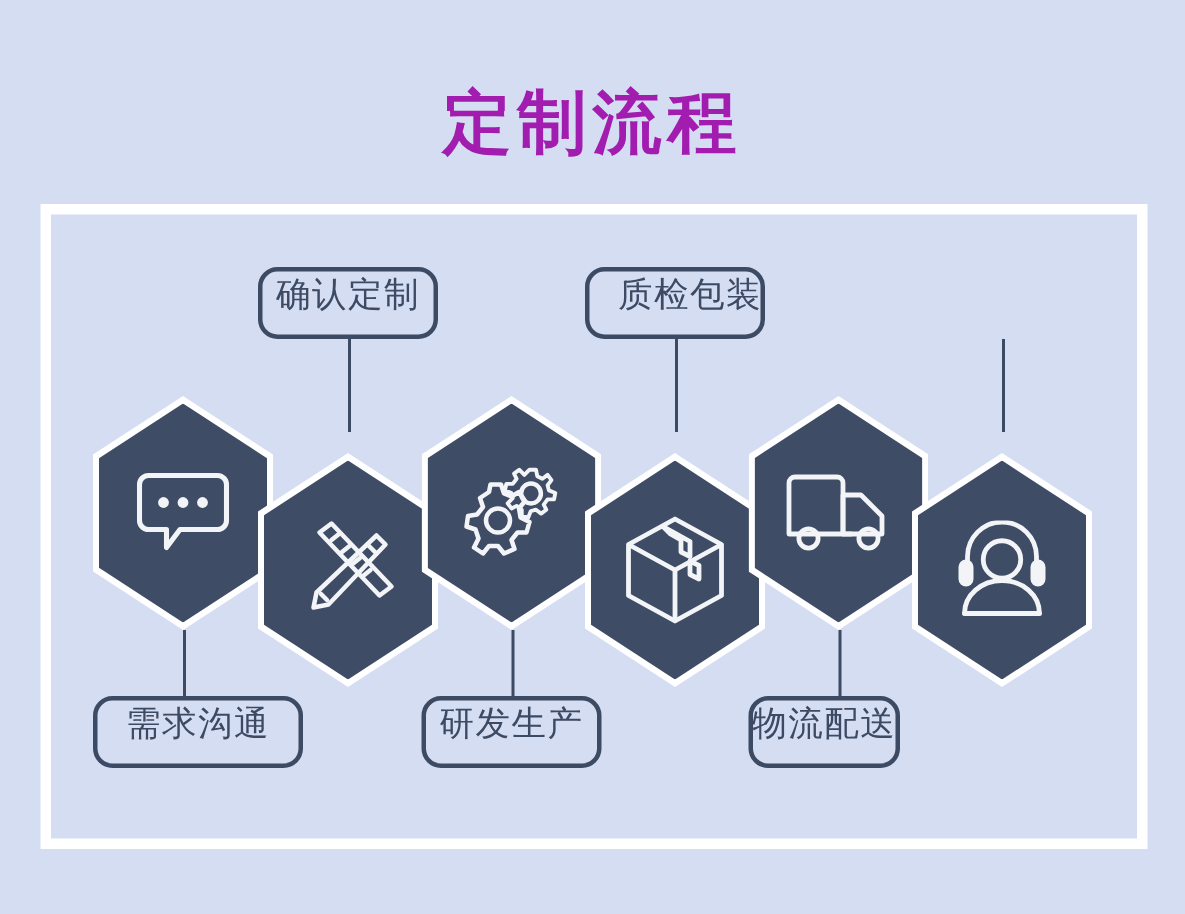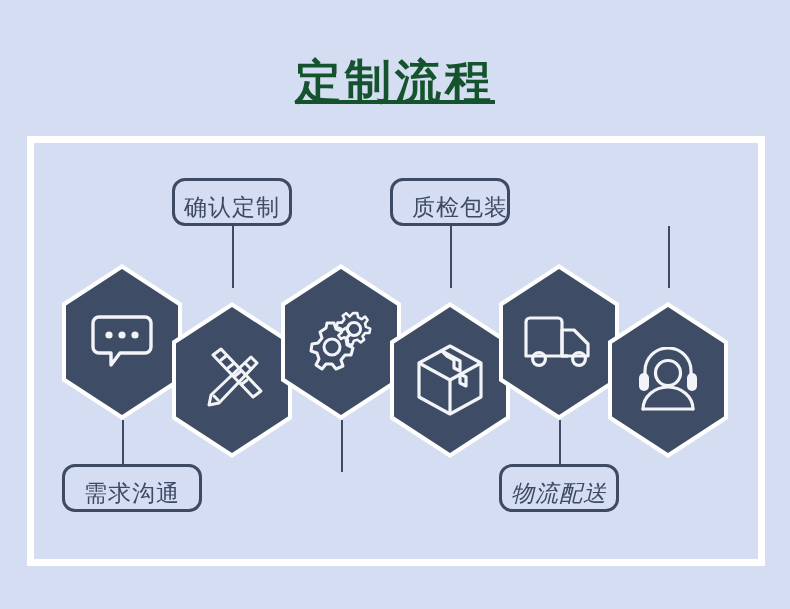--- a/index.html
+++ b/index.html
@@ -12,24 +12,23 @@
   }
   .stage{position:absolute;inset:0;}
 
   
   .title{
     position:absolute;
     left:0;right:0;top:58px;
     text-align:center;
     font-size:46px;
     font-weight:bold;
-    color:#14532d;
+    color:#a21caf;
     letter-spacing:4px;
     line-height:1;
-    text-decoration:underline;
   }
 
   
   .frame{
     position:absolute;
     left:27px;top:136px;
     width:738px;height:430px;
     border:7px solid #ffffff;
     box-sizing:border-box;
   }
@@ -45,21 +44,21 @@
   .pill{
     position:absolute;
     box-sizing:border-box;
     border:3px solid #3c4a63;
     border-radius:13px;
     background:#d4ddf2;
     color:#3c4a63;
     font-size:23px;
     letter-spacing:1px;
     display:flex;
-    align-items:flex-end;
+    align-items:flex-start;
     justify-content:center;
     white-space:nowrap;
     height:48px;
   }
 
   
   .hex{
     position:absolute;
     width:120px;height:156px;
     display:flex;
@@ -105,22 +104,25 @@
 
   <div class="pill" style="left:390px;top:178px;width:120px;padding-left:20px;">
     <span>质检包装</span>
   </div>
 
 
   <div class="pill" style="left:62px;top:464px;width:140px;">
     <span>需求沟通</span>
   </div>
 
-
-  <div class="pill" style="left:499px;top:464px;width:120px;font-style:italic;">
+  <div class="pill" style="left:281px;top:464px;width:120px;">
+    <span>研发生产</span>
+  </div>
+
+  <div class="pill" style="left:499px;top:464px;width:101px;">
     <span>物流配送</span>
   </div>
 
   <div class="hex" style="left:62px;top:264px;">
     <div class="hexbg"></div>
     <div class="hexfill"></div>
     <svg width="62" height="58" viewBox="0 0 62 58" fill="none">
       <path d="M8 4 H54 A6 6 0 0 1 60 10 V34 A6 6 0 0 1 54 40 H29 L20 52 L20 40 H8 A6 6 0 0 1 2 34 V10 A6 6 0 0 1 8 4 Z" stroke="#f2f4f8" stroke-width="3.4" stroke-linejoin="round" fill="none"></path>
       <circle cx="18" cy="22" r="3.6" fill="#f2f4f8"></circle>
       <circle cx="31" cy="22" r="3.6" fill="#f2f4f8"></circle>

